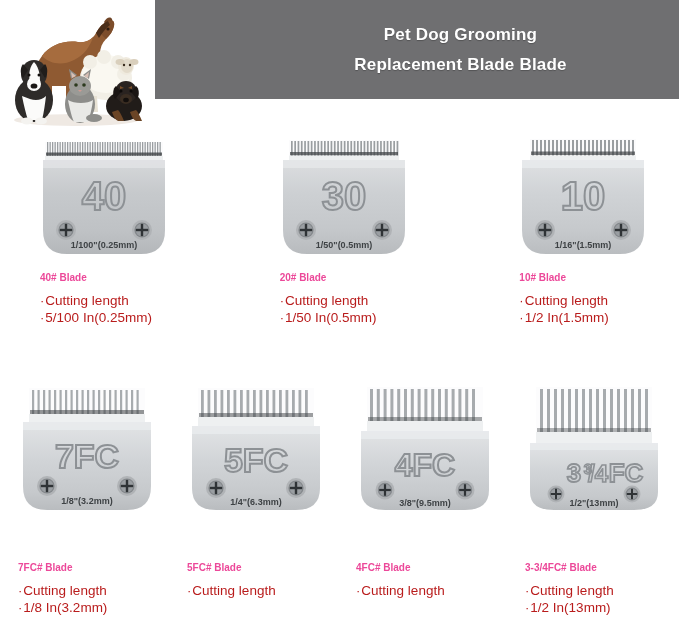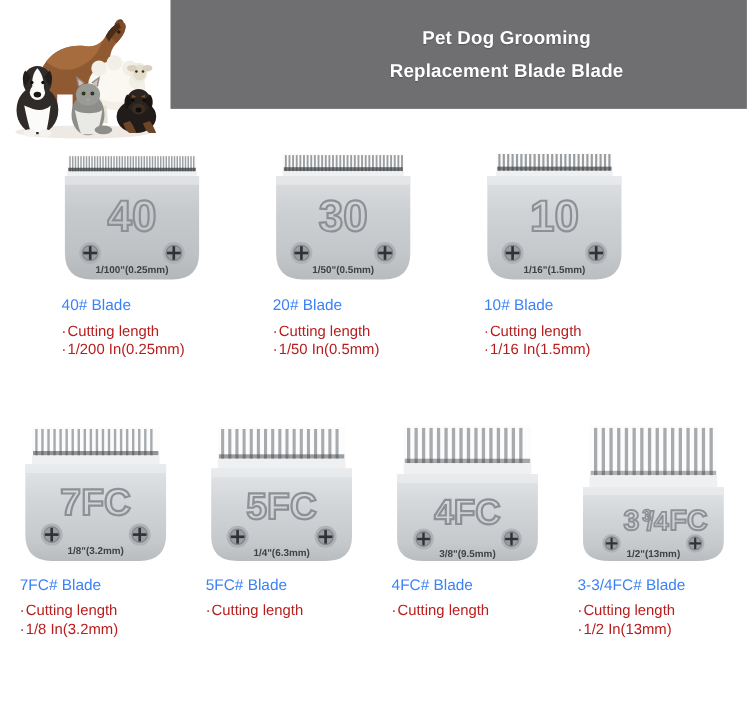--- a/index.html
+++ b/index.html
@@ -40,41 +40,41 @@
   
   .row{position:absolute;left:0;width:679px;display:flex;}
   #row-1{top:138px;height:230px;}
   #row-2{top:386px;height:235px;}
 
   .cell{
     display:flex;flex-direction:column;align-items:center;
     position:relative;
   }
   #row-1 .cell{width:192px;}
-  #row-1{padding-left:24px;box-sizing:border-box;}
-  #row-2 .cell{width:169px;}
+  #row-1{padding-left:8px;box-sizing:border-box;gap:48px;}
+  #row-2 .cell{width:169px;gap:36px;}
   #row-2{padding-left:2px;box-sizing:border-box;}
 
   
   .blade{position:relative;display:block;}
   .blade svg{display:block;}
 
   
   .caption{
     margin-top:8px;
     text-align:left;
     color:#000000;
     width:100%;
     box-sizing:border-box;
   }
   #row-1 .caption{padding-left:32px;}
   #row-2 .caption{padding-left:16px;}
 
   .blade-name{
-    font-size:14px;font-weight:normal;color:#3b82f6;
+    font-size:10px;font-weight:bold;color:#ec4899;
     line-height:19px;white-space:nowrap;
     margin-bottom:5px;
   }
   .spec-line{
     font-size:13.5px;color:#b91c1c;line-height:17px;white-space:nowrap;
   }
   .spec-line .bullet{margin-right:1px;font-size:13px;}
 </style>
 </head>
 <body>
@@ -265,21 +265,21 @@
           <rect x="96.8" y="90.8" width="12.4" height="2.4" fill="#2f3336"></rect>
           <rect x="101.8" y="85.8" width="2.4" height="12.4" fill="#2f3336"></rect>
         </g>
 
         <text x="65" y="110" font-family="'Liberation Sans',sans-serif" font-size="9" font-weight="bold" fill="#3e4245" text-anchor="middle">1/100"(0.25mm)</text>
       </svg>
     </div>
     <div class="caption">
       <div class="blade-name">40# Blade</div>
       <div class="spec-line"><span class="bullet">·</span><span>Cutting length</span></div>
-      <div class="spec-line"><span class="bullet">·</span><span>1/200 In(0.25mm)</span></div>
+      <div class="spec-line"><span class="bullet">·</span><span>5/100 In(0.25mm)</span></div>
     </div>
   </div>
 
   <div class="cell">
     <div class="blade">
       <svg width="130" height="122" viewBox="0 0 130 122" xmlns="http://www.w3.org/2000/svg">
         <defs>
           <linearGradient id="g30" x1="0" y1="0" x2="0" y2="1">
             <stop offset="0" stop-color="#dcdee0"></stop>
             <stop offset="0.35" stop-color="#cdd0d3"></stop>
@@ -410,21 +410,21 @@
           <circle cx="103" cy="92" r="6.4" fill="#9a9ea2"></circle>
           <rect x="96.8" y="90.8" width="12.4" height="2.4" fill="#2f3336"></rect>
           <rect x="101.8" y="85.8" width="2.4" height="12.4" fill="#2f3336"></rect>
         </g>
         <text x="65" y="110" font-family="'Liberation Sans',sans-serif" font-size="9" font-weight="bold" fill="#3e4245" text-anchor="middle">1/16"(1.5mm)</text>
       </svg>
     </div>
     <div class="caption">
       <div class="blade-name">10# Blade</div>
       <div class="spec-line"><span class="bullet">·</span><span>Cutting length</span></div>
-      <div class="spec-line"><span class="bullet">·</span><span>1/16 In(1.5mm)</span></div>
+      <div class="spec-line"><span class="bullet">·</span><span>1/2 In(1.5mm)</span></div>
     </div>
   </div>
 </div>
 
 <div class="row" id="row-2">
 
   <div class="cell">
     <div class="blade">
       <svg width="140" height="128" viewBox="0 0 140 128" xmlns="http://www.w3.org/2000/svg">
         <defs>

